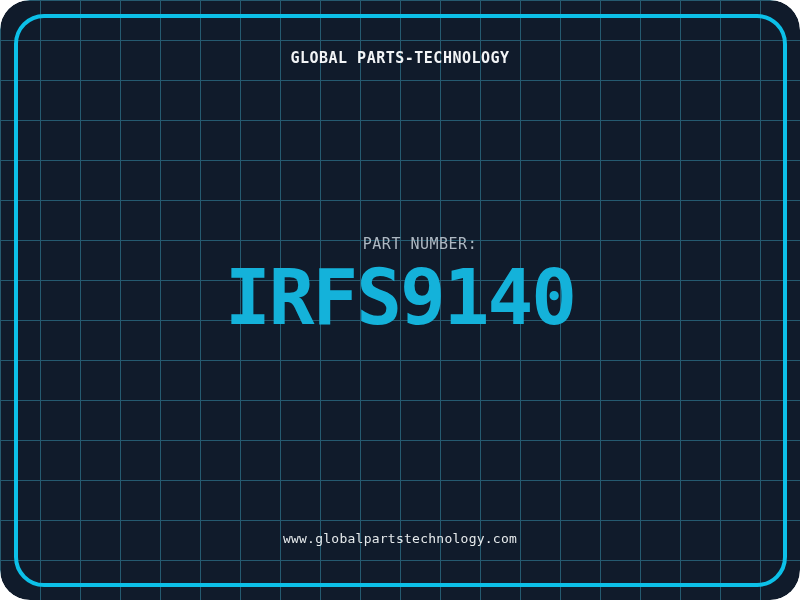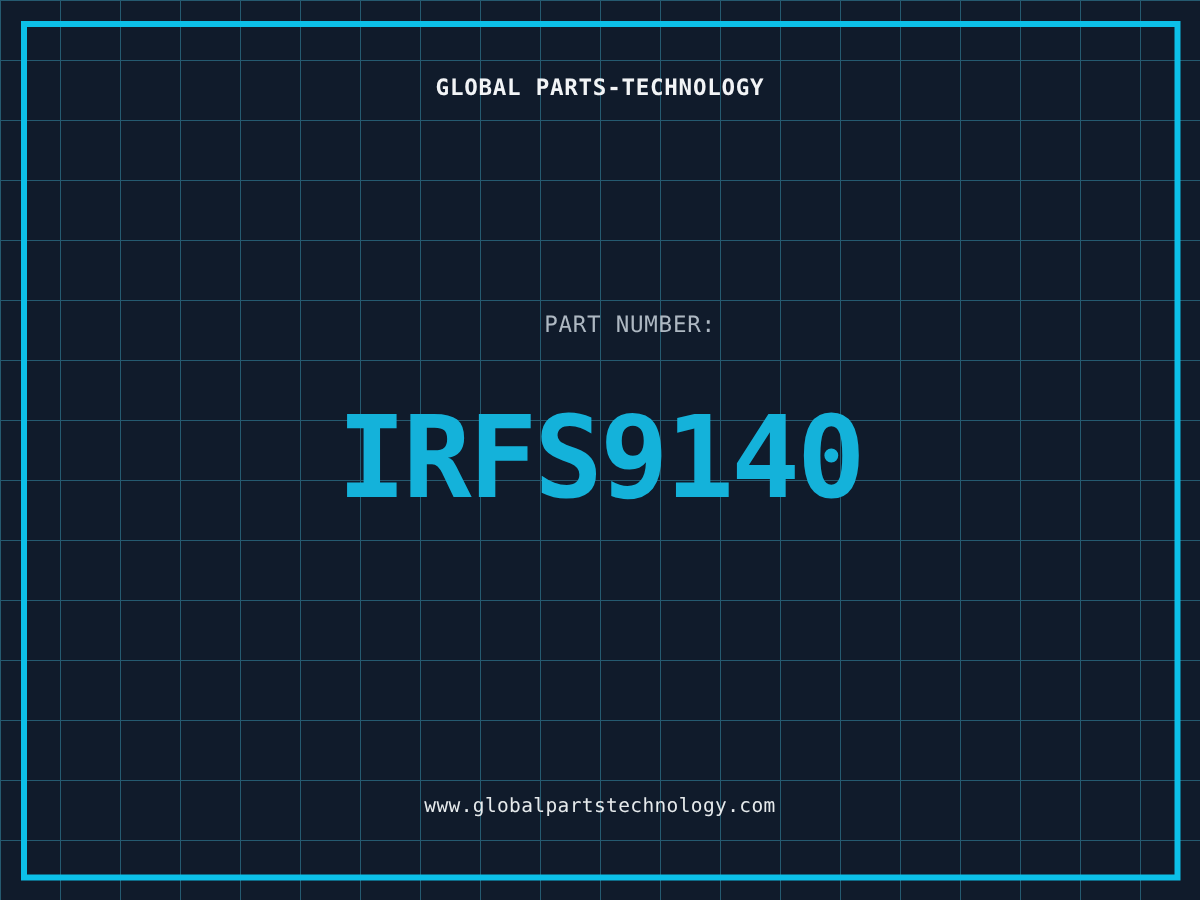--- a/index.html
+++ b/index.html
@@ -5,21 +5,21 @@
   :root {
     --background: #101b2b;
     --grid-line: #255a70;
     --frame: #0cc0e8;
     --title-text: #f2f4f6;
     --subtitle-text: #2eb4de;
     --label-text: #aeb8c2;
     --part-number-text: #14b2da;
     --url-text: #e6eaec;
   }
-  * { box-sizing: border-box; }
+  * { box-sizing: border-box; border-radius: 30px; }
   html, body {
     margin: 0;
     padding: 0;
     width: 800px;
     height: 600px;
     overflow: hidden;
     font-family: "DejaVu Sans Mono", "Liberation Mono", monospace;
   }
   .stage {
     position: relative;
@@ -56,28 +56,28 @@
     letter-spacing: 0.5px;
     color: var(--title-text);
   }
   .cert {
     top: 89px;
     font-size: 13.5px;
     letter-spacing: 0.3px;
     color: var(--subtitle-text);
   }
   .part-label {
-    top: 216px;
+    top: 244px;
     font-size: 15px;
     letter-spacing: 0.5px;
     color: var(--label-text);
     padding-left: 40px;
   }
   .part-number {
-    top: 305px;
+    top: 297px;
     font-size: 76px;
     font-weight: bold;
     letter-spacing: -2px;
     color: var(--part-number-text);
   }
   .website {
     top: 538px;
     font-size: 13px;
     letter-spacing: 0.25px;
     color: var(--url-text);

